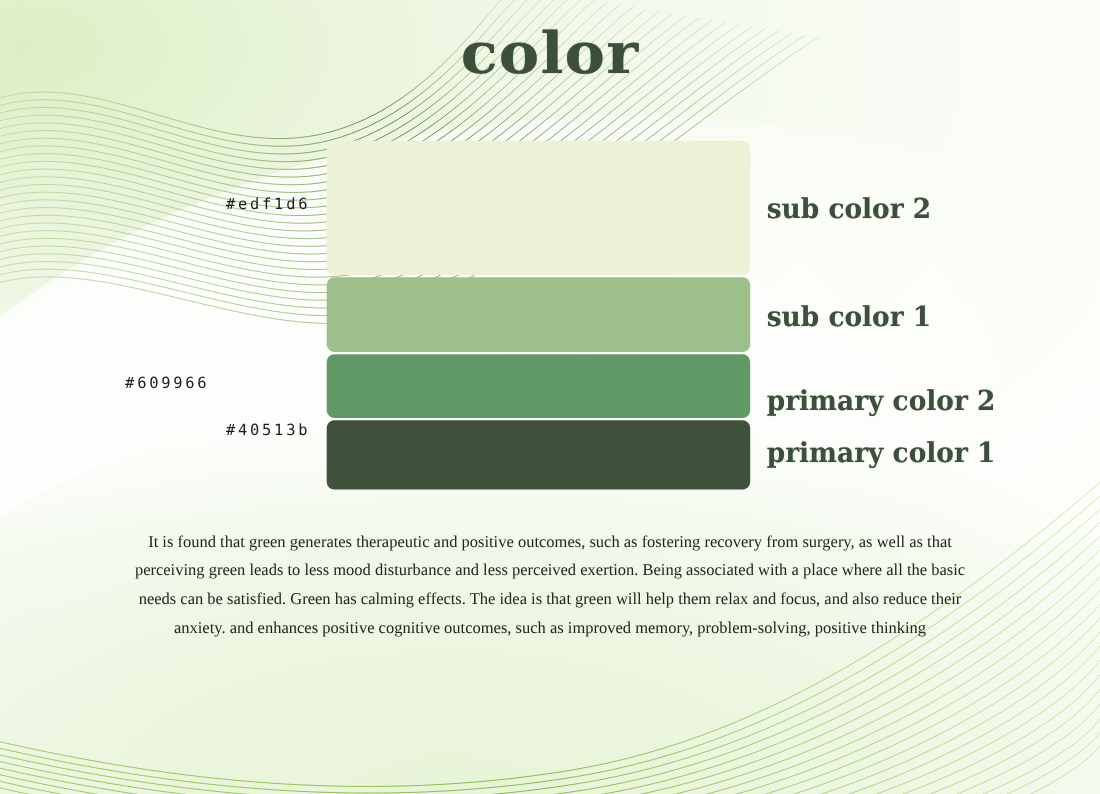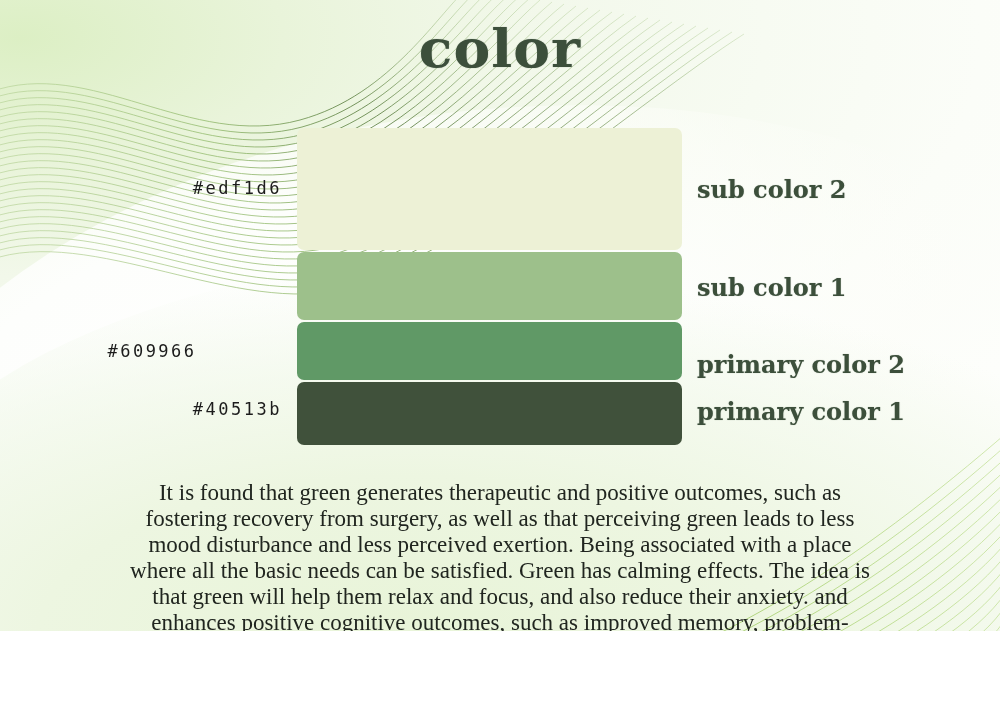--- a/index.html
+++ b/index.html
@@ -2,21 +2,21 @@
 <html><head>
 <meta charset="utf-8">
 <style>
   html,body{margin:0;padding:0;}
   body{
     width:1000px;height:722px;overflow:hidden;
     font-family:"Liberation Serif", serif;
     background:#ffffff;
   }
   #slide{
-    position:relative;width:1000px;height:631px;overflow:hidden;
+    position:relative;width:1000px;height:722px;overflow:hidden;
     background:
       radial-gradient(120% 90% at 2% 6%, #dcefc4 0%, #e9f4da 22%, #f2f8ea 42%, #f7fbf2 62%, #fbfdf8 80%, #fdfefb 100%);
   }
   
   .white-sweep{
     position:absolute;left:-240px;top:110px;width:1480px;height:900px;
     background:radial-gradient(60% 60% at 38% 34%, #ffffff 0%, #fdfefc 42%, rgba(253,254,250,0.55) 66%, rgba(255,255,255,0) 82%);
     border-radius:50% 50% 45% 55%/60% 55% 45% 40%;
     transform:rotate(-7deg);
     pointer-events:none;
@@ -46,27 +46,27 @@
   .swatch{width:385px;border-radius:7px;margin-bottom:2px;}
   .sw0{height:122px;background:#edf1d6;}
   .sw1{height:68px;background:#9dc08b;}
   .sw2{height:58px;background:#609966;}
   .sw3{height:63px;background:#40513b;}
 
   
   .hex{
     position:absolute;right:718px;width:260px;text-align:right;
     font-family:"DejaVu Sans Mono", monospace;
-    font-size:17px;letter-spacing:2.5px;color:#1c1c1c;
+    font-size:14px;letter-spacing:2.5px;color:#1c1c1c;
     white-space:nowrap;
   }
   .hex0{top:178px;}
   .hex1{top:276px;}
   .hex2{top:341px;text-align:center;}
-  .hex3{top:399px;}
+  .hex3{top:383px;}
 
   
   .role{
     position:absolute;left:697px;
     font-family:"DejaVu Serif", serif;
     font-weight:700;
     font-size:25px;
     color:#3c4f3b;
     letter-spacing:0px;
     transform:scaleX(0.96);
@@ -77,21 +77,21 @@
   .role0{top:175px;}
   .role1{top:273px;}
   .role2{top:350px;}
   .role3{top:397px;}
 
   
   .body-text{
     position:absolute;left:120px;top:480px;width:760px;
     text-align:center;
     font-family:"Liberation Serif", serif;
-    font-size:23px;
+    font-size:15px;
     line-height:26px;
     color:#20251f;
   }
 </style>
 </head>
 <body>
 
 <div id="slide">
 
   <div class="white-sweep"></div>

